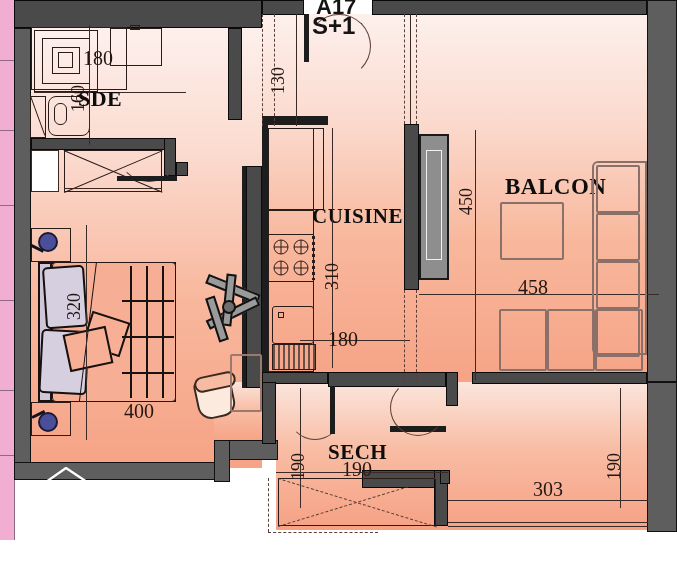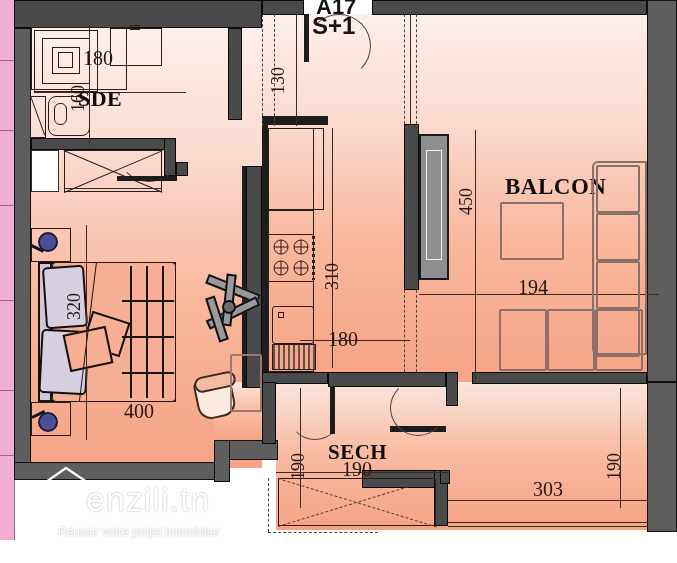--- a/index.html
+++ b/index.html
@@ -185,37 +185,38 @@
         <circle cx="33" cy="34" r="7"></circle>
       <path d="M13 6v14M6 13h14M33 6v14M26 13h14M13 27v14M6 34h14M33 27v14M26 34h14"></path>
     </g>
   </svg>
   <div class="fx" style="left:312px;top:236px;width:3px;height:44px;background:repeating-linear-gradient(to bottom,#2a1c18 0 3px,transparent 3px 6px);"></div>
 
   <div class="fx-k" style="left:272px;top:306px;width:42px;height:38px;border-radius:3px;"></div>
   <div class="fx" style="left:278px;top:312px;width:6px;height:6px;border:1px solid #2a1c18;"></div>
   <div class="fx" style="left:272px;top:344px;width:44px;height:26px;background:repeating-linear-gradient(to right,#6b5047 0 2px,transparent 2px 5px);border:1px solid #2a1c18;"></div>
 
+  <div class="room" style="left:312px;top:204px;font-size:21px;">CUISINE</div>
   <div class="dimvert" style="left:332px;top:128px;height:240px;"></div>
   <div class="dimv" style="left:322px;top:290px;font-size:18px;">310</div>
   <div class="dimline" style="left:300px;top:340px;width:110px;"></div>
   <div class="dim" style="left:328px;top:328px;font-size:20px;">180</div>
 
   <div class="wall-thin" style="left:304px;top:14px;width:5px;height:48px;"></div>
   <div class="swing" style="left:307px;top:14px;width:62px;height:62px;border-width:1px;
               border-color:transparent transparent #5a3d34 #5a3d34;transform:rotate(180deg);"></div>
   <div class="dashv" style="left:262px;top:14px;height:112px;"></div>
   <div class="dashv" style="left:274px;top:14px;height:112px;"></div>
   <div class="dimvert" style="left:296px;top:14px;height:112px;"></div>
   <div class="dimv" style="left:268px;top:94px;font-size:18px;">130</div>
 
   <div class="room" style="left:505px;top:174px;font-size:23px;">BALCON</div>
   <div class="dimv" style="left:456px;top:215px;font-size:18px;">450</div>
   <div class="dimvert" style="left:475px;top:130px;height:250px;"></div>
-  <div class="dim" style="left:518px;top:276px;font-size:20px;">194</div>
+  <div class="dim" style="left:518px;top:276px;font-size:20px;">458</div>
   <div class="dimline" style="left:419px;top:294px;width:240px;"></div>
 
   <div class="fx-o" style="left:500px;top:202px;width:64px;height:58px;"></div>
 
   <div class="fx-o" style="left:592px;top:161px;width:55px;height:194px;border-radius:6px 0 0 6px;"></div>
   <div class="fx-o" style="left:596px;top:165px;width:44px;height:48px;"></div>
   <div class="fx-o" style="left:596px;top:213px;width:44px;height:48px;"></div>
   <div class="fx-o" style="left:596px;top:261px;width:44px;height:48px;"></div>
   <div class="fx-o" style="left:596px;top:309px;width:44px;height:48px;"></div>
 
@@ -266,18 +267,16 @@
         <path d="M14 28 L14 54 M80 28 L80 54"></path>
         <path d="M14 54 L80 54"></path>
         <path d="M34 54 L46 18 L58 54"></path>
         <path d="M40 38 L52 38"></path>
       </g>
       <g stroke="#ffffff" stroke-width="2" fill="none">
         <circle cx="16" cy="30" r="4"></circle>
           <circle cx="16" cy="40" r="4"></circle>
       </g>
     </svg>
-    <div class="wtext" style="left:66px;top:14px;font-size:34px;letter-spacing:1px;">enzili.tn</div>
     <div class="wline" style="left:28px;top:56px;width:196px;"></div>
-    <div class="wtext" style="left:38px;top:59px;font-size:12px;">Réussir votre projet immobilier</div>
   </div>
 
 </div>
 
 </body></html>

